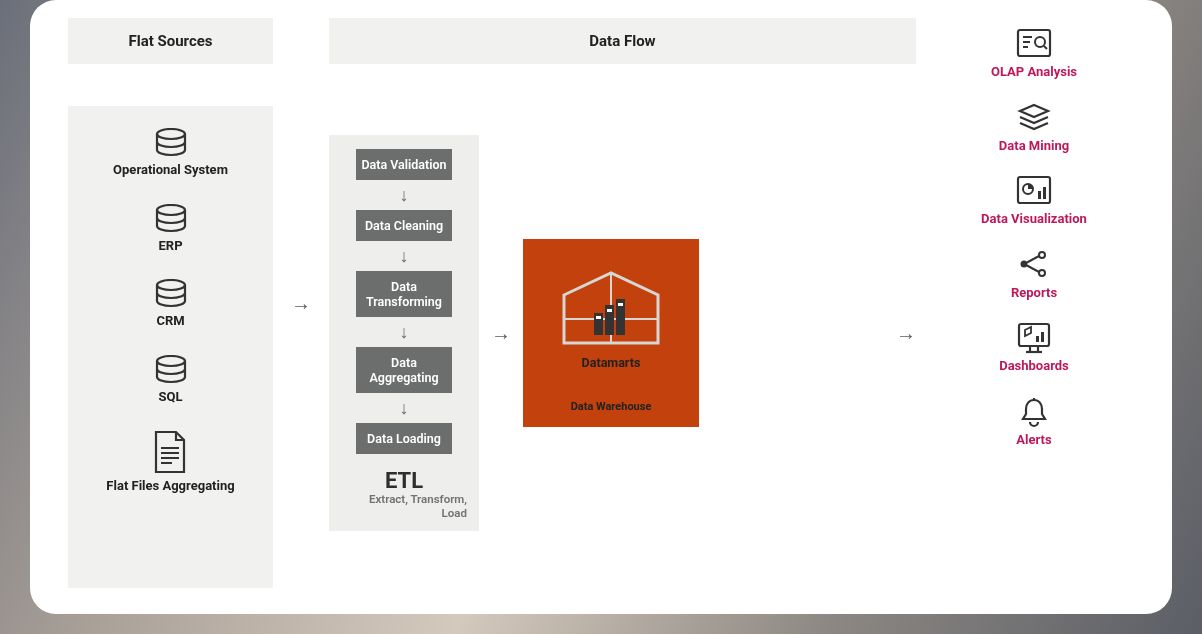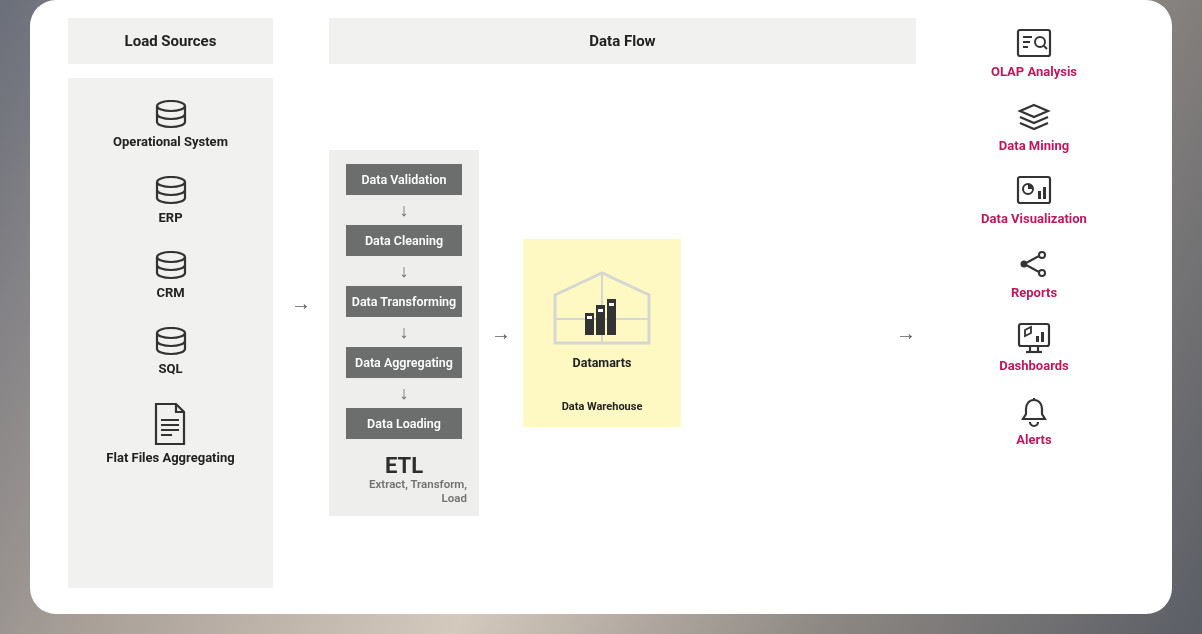--- a/index.html
+++ b/index.html
@@ -41,20 +41,21 @@
   .col-flow { flex: 1 1 auto; }
   .col-results { flex: 0 0 200px; }
   .body-sources {
     flex: 1 1 auto;
     background: #f1f1ef;
     padding: 22px 24px 10px;
     display: flex;
     flex-direction: column;
     gap: 26px;
     align-items: center;
+    margin-top: 28px;
   }
   .source-item { text-align: center; }
   .source-item .lbl { font-size: 13px; font-weight: 700; color: #222; line-height: 1.2; margin-top: 4px; }
   .icon-db {
     width: 36px; height: 30px; margin: 0 auto;
   }
   .icon-file { width: 40px; height: 44px; margin: 0 auto; }
 
   .flow-body { flex: 1 1 auto; display: flex; align-items: center; gap: 12px; }
   .etl-box {
@@ -66,29 +67,29 @@
     align-items: center;
   }
   .stage {
     background: #6c6e6e;
     color: #fff;
     text-align: center;
     font-size: 12.5px;
     font-weight: 600;
     line-height: 1.2;
     padding: 8px 4px;
-    width: 116px;
+    width: 96px;
   }
   .down-arrow { color: #6c6e6e; font-size: 18px; line-height: 1; margin: 6px 0; }
   .etl-title { font-weight: 700; font-size: 22px; color: #2e2e2e; margin-top: 14px; }
   .etl-sub { font-size: 11.5px; color: #727272; line-height: 1.2; text-align: right; font-weight: 600; }
 
   .dw-box {
-    background: #fef9c3;
-    width: 158px;
+    background: #c2410c;
+    width: 176px;
     padding: 26px 10px 14px;
     text-align: center;
   }
   .dw-label { font-size: 12.5px; font-weight: 700; margin-top: 4px; color: #222; }
   .dw-title { font-size: 11px; font-weight: 700; margin-top: 30px; color: #222; }
 
   .right-arrow { color: #5a5a5a; font-size: 20px; line-height: 1; }
 
   .body-results {
     flex: 1 1 auto;
@@ -106,21 +107,21 @@
 </style>
 </head>
 <body>
 
 <div class="card">
   <div class="cols">
 
     <div style="width:205px;position:absolute;"></div>
 
     <div class="colwrap col-sources">
-      <div class="header">Load Sources</div>
+      <div class="header">Flat Sources</div>
       <div class="body-sources">
 
         <div class="source-item">
           <div class="icon-db">
             <svg viewBox="0 0 36 30">
                 <ellipse cx="18" cy="6" rx="14" ry="5" fill="none" stroke="#333" stroke-width="2.2"></ellipse>
                 <path d="M4 6v8c0 2.8 6.3 5 14 5s14-2.2 14-5V6" fill="none" stroke="#333" stroke-width="2.2"></path>
                 <path d="M4 14v8c0 2.8 6.3 5 14 5s14-2.2 14-5v-8" fill="none" stroke="#333" stroke-width="2.2"></path>
               </svg>
           </div>

